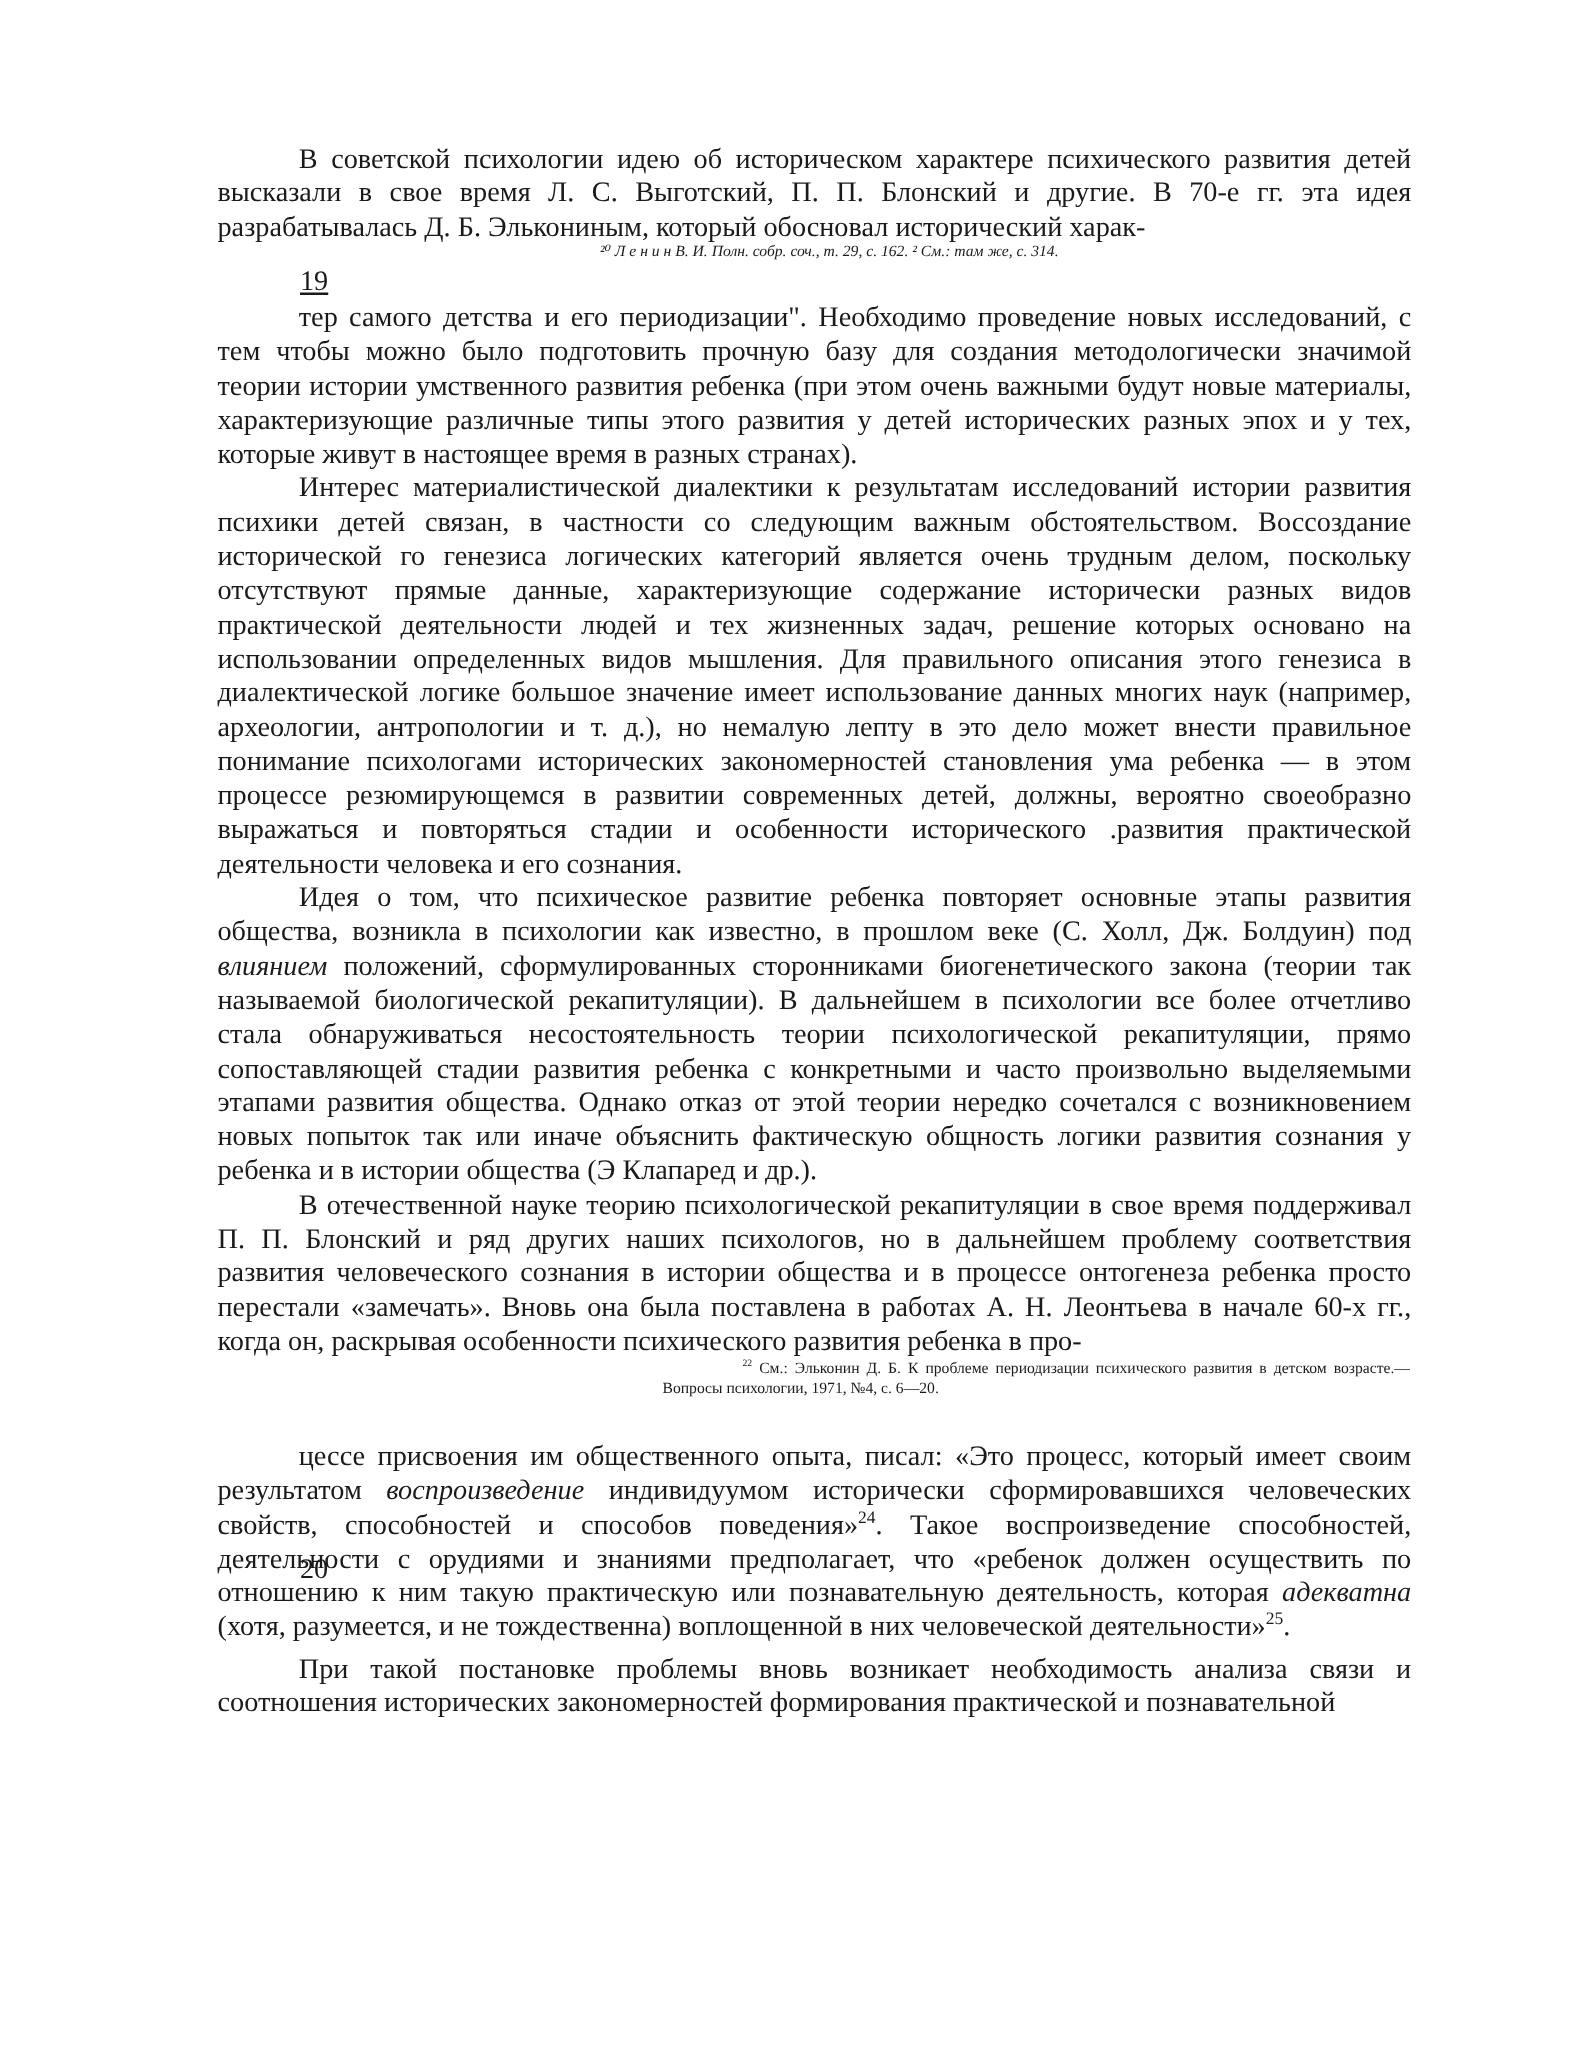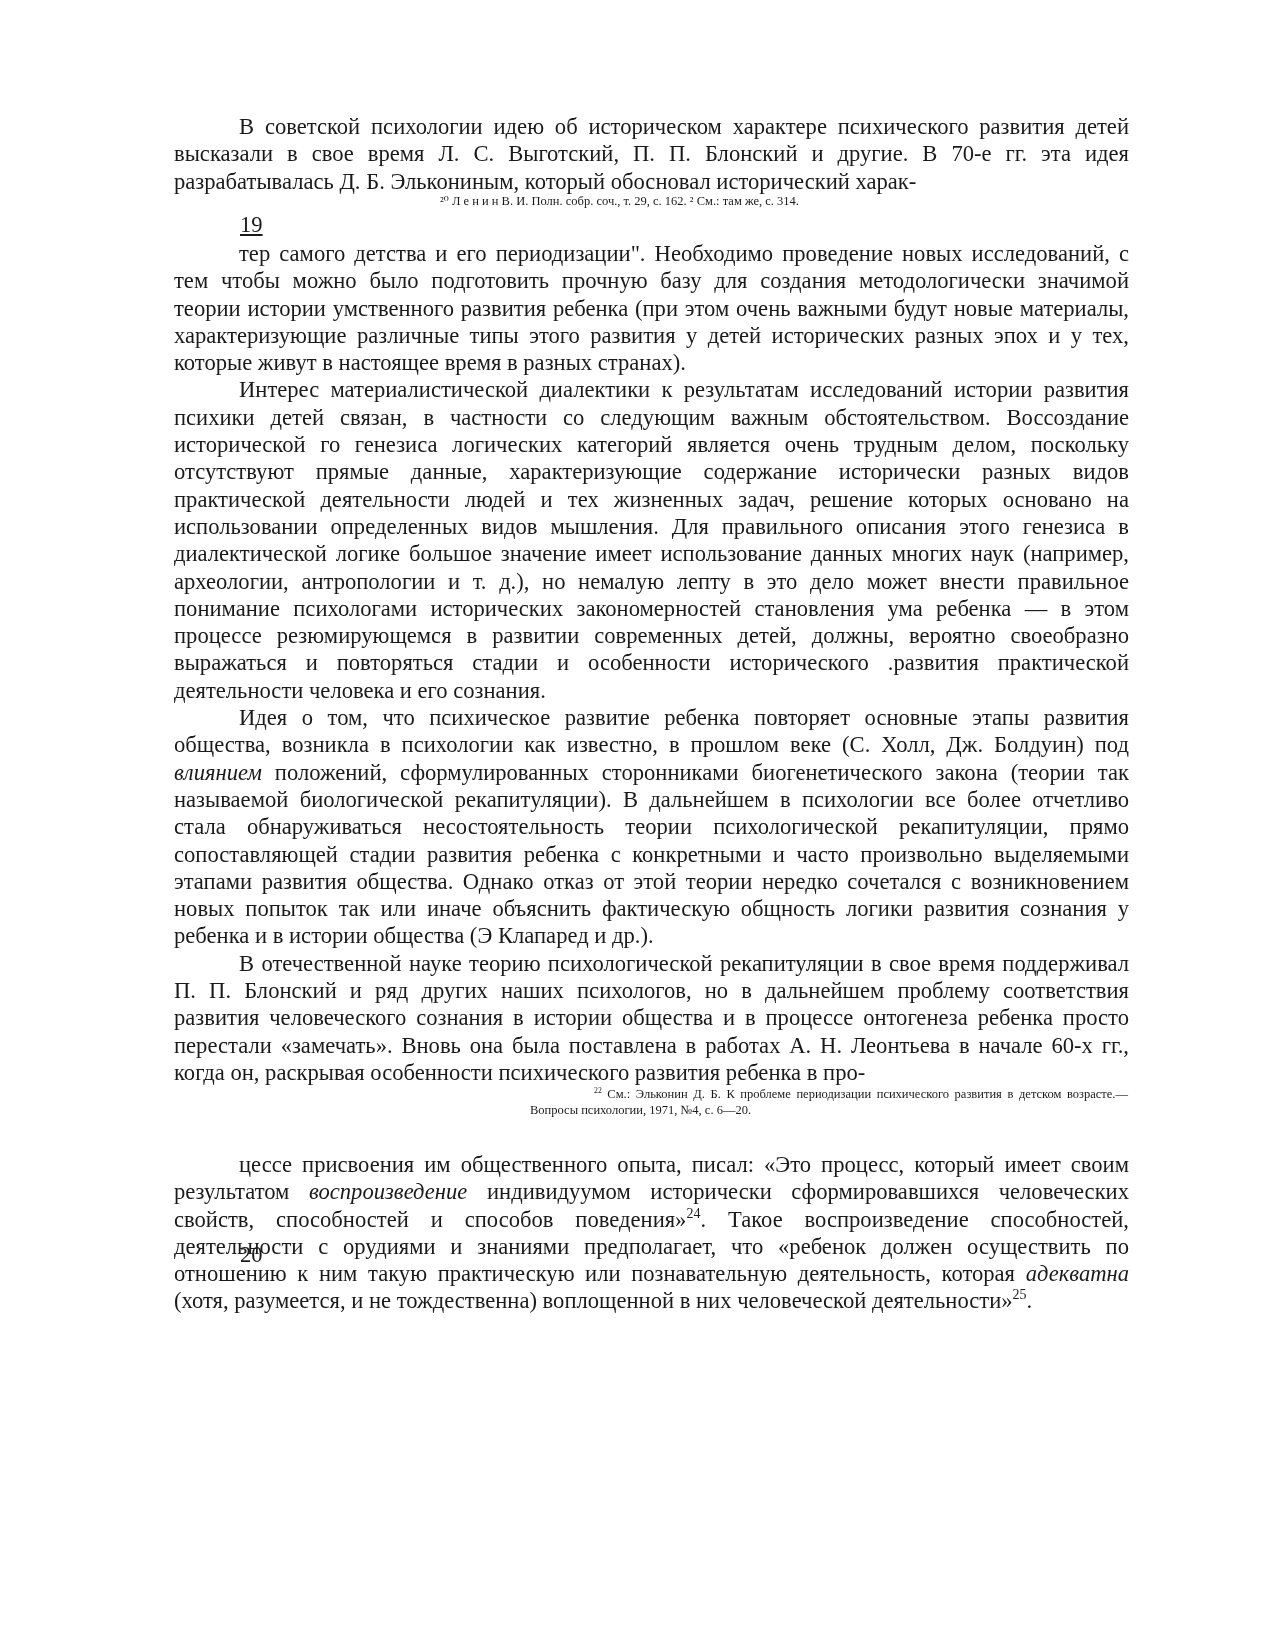--- a/index.html
+++ b/index.html
@@ -16,36 +16,37 @@
 </style>
 </head>
 <body>
 
 <div class="page">
 
   <div class="block" style="top:113px;">
     <p class="p indent">В советской психологии идею об историческом характере психического развития детей высказали в свое время Л. С. Выготский, П. П. Блонский и другие. В 70-е гг. эта идея разрабатывалась Д. Б. Эльконин­ым, который обосновал исторический харак-</p>
   </div>
 
-  <div style="position:absolute; left:440px; top:194px; font-size:12.5px; line-height:15px; white-space:nowrap;">
+  <div style="position:absolute; left:480px; top:194px; font-size:12.5px; line-height:15px; white-space:nowrap;font-style:italic;">
     <span>²⁰ Л е н и н В. И. Полн. собр. соч., т. 29, с. 162. ²  См.: там же, с. 314.</span>
   </div>
 
   <div class="pagenum" style="top:211px;text-decoration:underline;">19</div>
 
   <div class="block" style="top:240px;">
     <p class="p indent">тер самого детства и его периодизации". Необходимо проведение новых исследований, с тем чтобы можно было подготовить прочную базу для создания методологически значимой теории истории умственного развития ребенка (при этом очень важными будут новые материалы, характеризующие различные типы этого развития у детей исторических разных эпох и у тех, которые живут в настоящее время в разных странах).</p>
     <p class="p indent">Интерес материалистической диалектики к результатам исследований истории развития психики детей связан, в частности со следующим важным обстоятельством. Воссоздание исторической го генезиса логических категорий является очень трудным делом, поскольку отсутствуют прямые данные, характеризующие содержание исторически разных видов практической деятельности людей и тех жизненных задач, решение которых основано на использовании определенных видов мышления. Для правильного описания этого генезиса в диалектической логике большое значение имеет использование данных многих наук (например, археологии, антропологии и т. д.), но немалую лепту в это дело может внести правильное понимание психологами исторических закономерностей становления ума ребенка — в этом процессе резюмирующемся в развитии современных детей, должны, вероятно своеобразно выражаться и повторяться стадии и особенности исторического .развития практической деятельности человека и его сознания.</p>
     <p class="p indent"><span>Идея о том, что психическое развитие ребенка повторяет основные этапы развития общества, возникла в психологии как известно, в прошлом веке (С. Холл, Дж. Болдуин) под </span><em>влиянием</em><span> положений, сформулированных сторонниками биогенетического закона (теории так называемой биологической рекапитуляции). В дальнейшем в психологии все более отчетливо стала обнаруживаться несостоятельность теории психологической рекапитуляции, прямо сопоставляющей стадии развития ребенка с конкретными и часто произвольно выделяемыми этапами развития общества. Однако отказ от этой теории нередко сочетался с возникновением новых попыток так или иначе объяснить фактическую общность логики развития сознания у ребенка и в истории общества (Э Клапаред и др.).</span></p>
     <p class="p indent">В отечественной науке теорию психологической рекапитуляции в свое время поддерживал П. П. Блонский и ряд других наших психологов, но в дальнейшем проблему соответствия развития человеческого сознания в истории общества и в процессе онтогенеза ребенка просто перестали «замечать». Вновь она была поставлена в работах А. Н. Леонтьева в начале 60-х гг., когда он, раскрывая особенности психического развития ребенка в про-</p>
   </div>
 
   <div style="position:absolute; left:530px; top:1087px; width:598px;">
     <p class="fn" style="text-indent:64px;"><sup>22</sup><span> См.: Эльконин Д. Б. К проблеме периодизации психического развития в детском возрасте.— Вопросы психологии, 1971, №4, с. 6—20.</span></p>
   </div>
 
   <div class="pagenum" style="top:1241px;">20</div>
 
   <div class="block" style="top:1151px;">
     <p class="p indent"><span>цессе присвоения им общественного опыта, писал: «Это процесс, который имеет своим результатом </span><em>воспроизведение</em><span> индивидуумом исторически сформировавшихся человеческих свойств, способностей и способов поведения»</span><sup>24</sup><span>. Такое воспроизведение способностей, деятельности с орудиями и знаниями предполагает, что «ребенок должен осуществить по отношению к ним такую практическую или познавательную деятельность, которая </span><em>адекватна</em><span> (хотя, разумеется, и не тождественна) воплощенной в них человеческой деятельности»</span><sup>25</sup><span>.</span></p>
+    <p class="p indent" style="margin-top:6px;">При такой постановке проблемы вновь возникает необходимость анализа связи и соотношения исторических закономерностей формирования практической и познавательной</p>
   </div>
 
 </div>
 
 </body></html>

